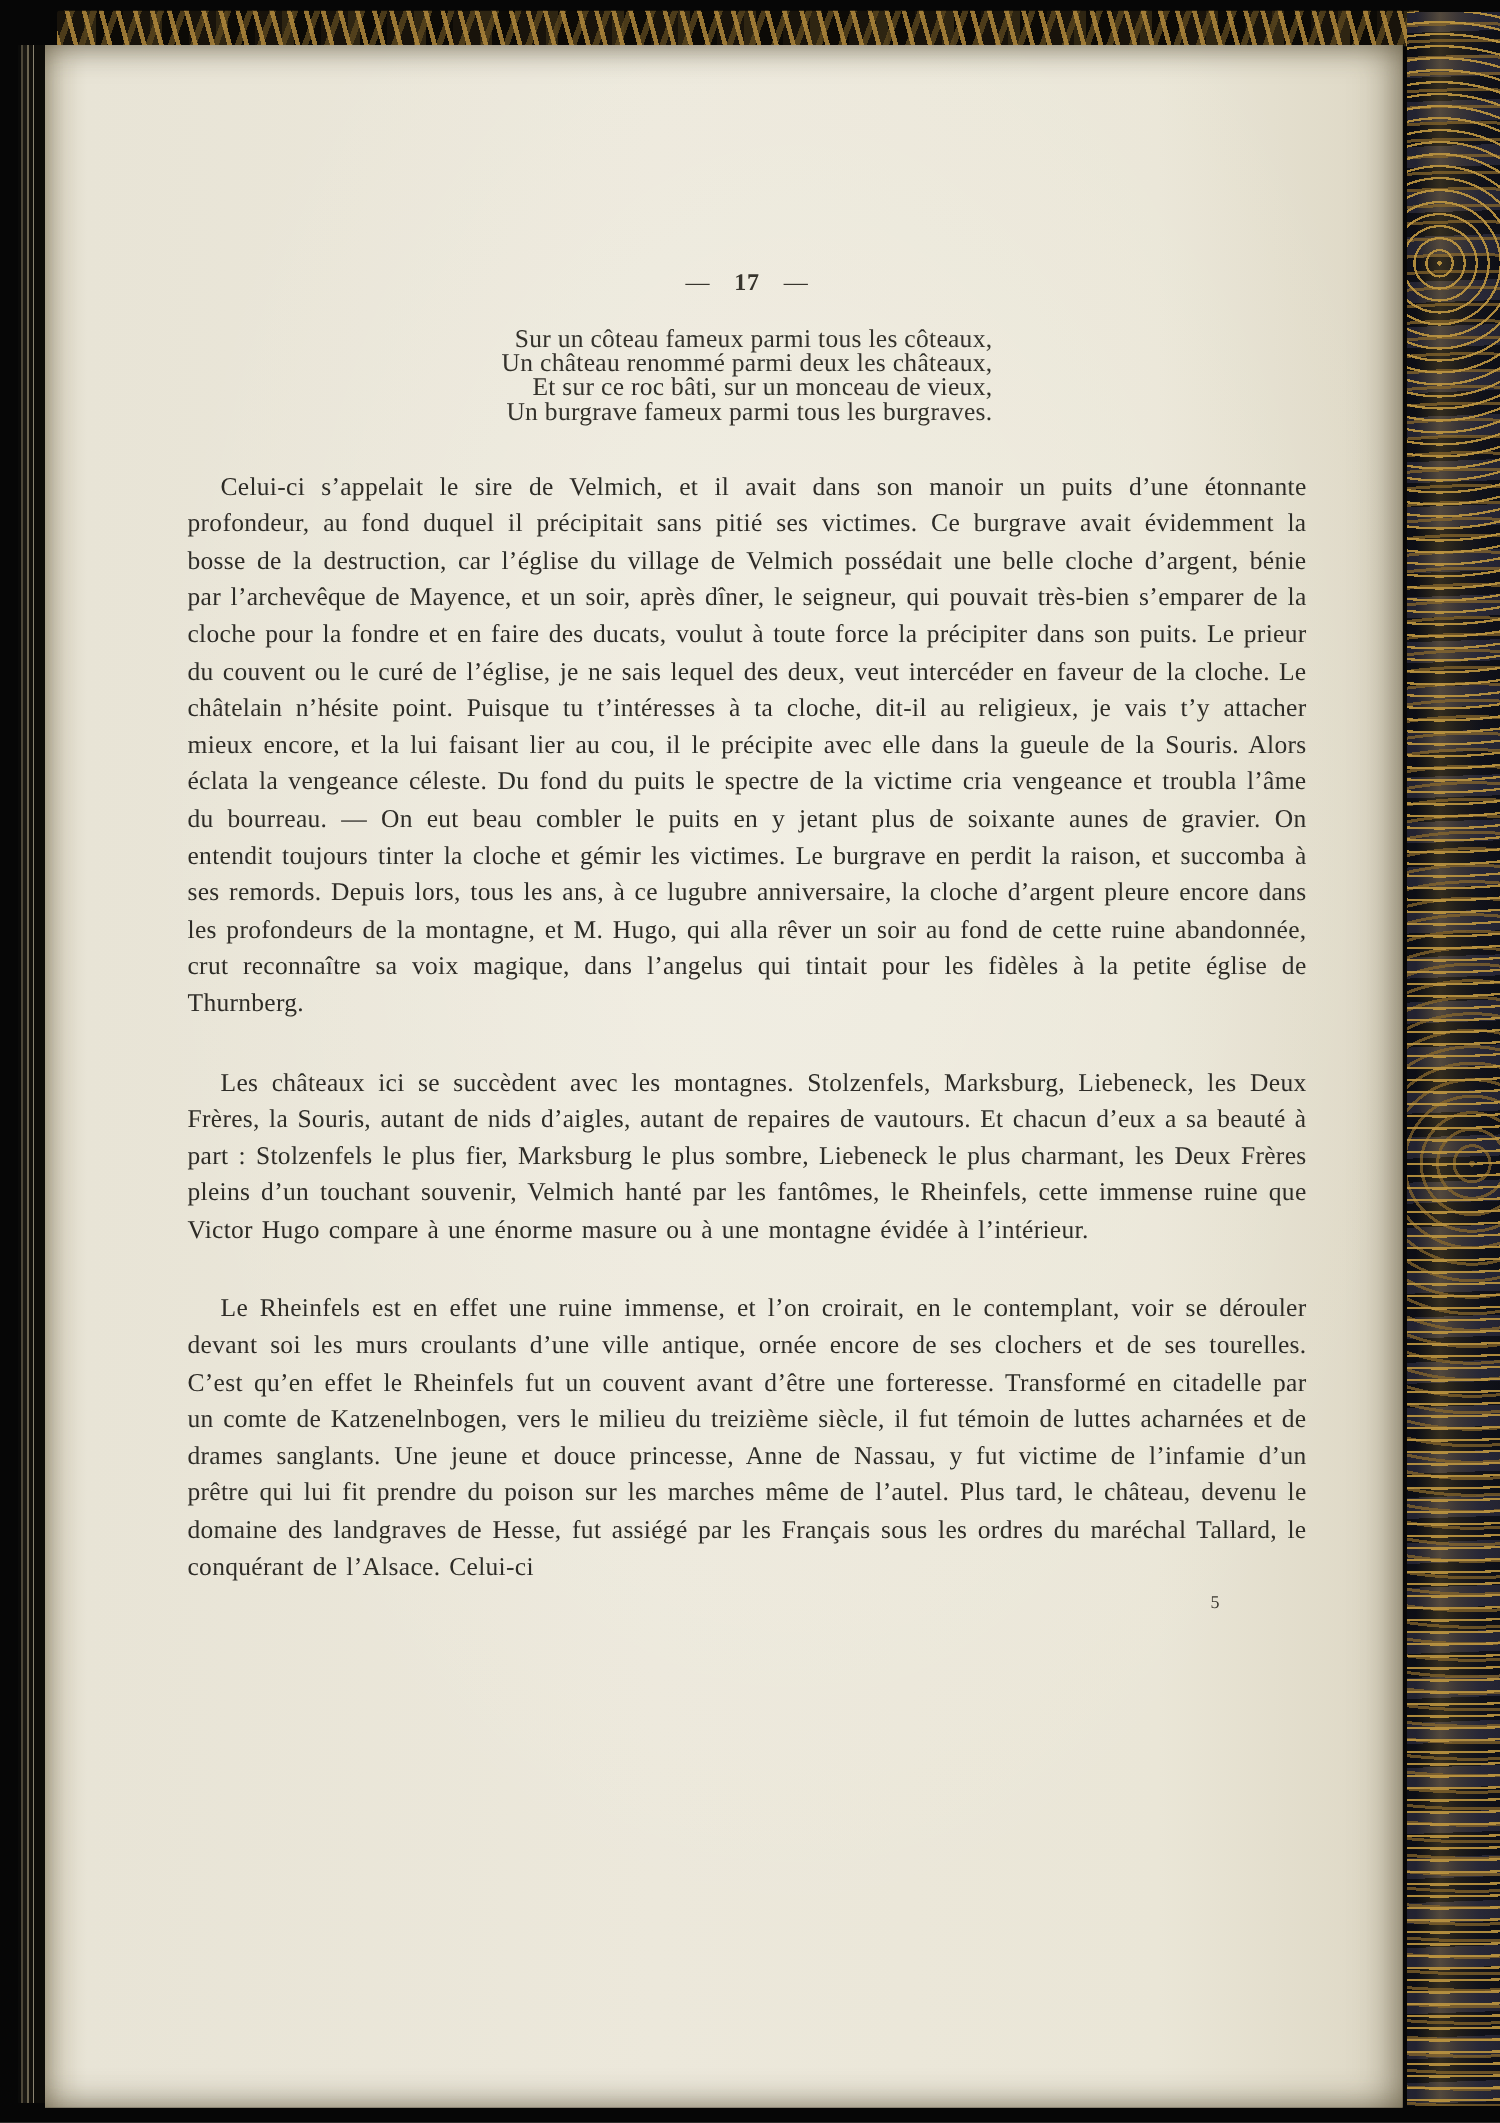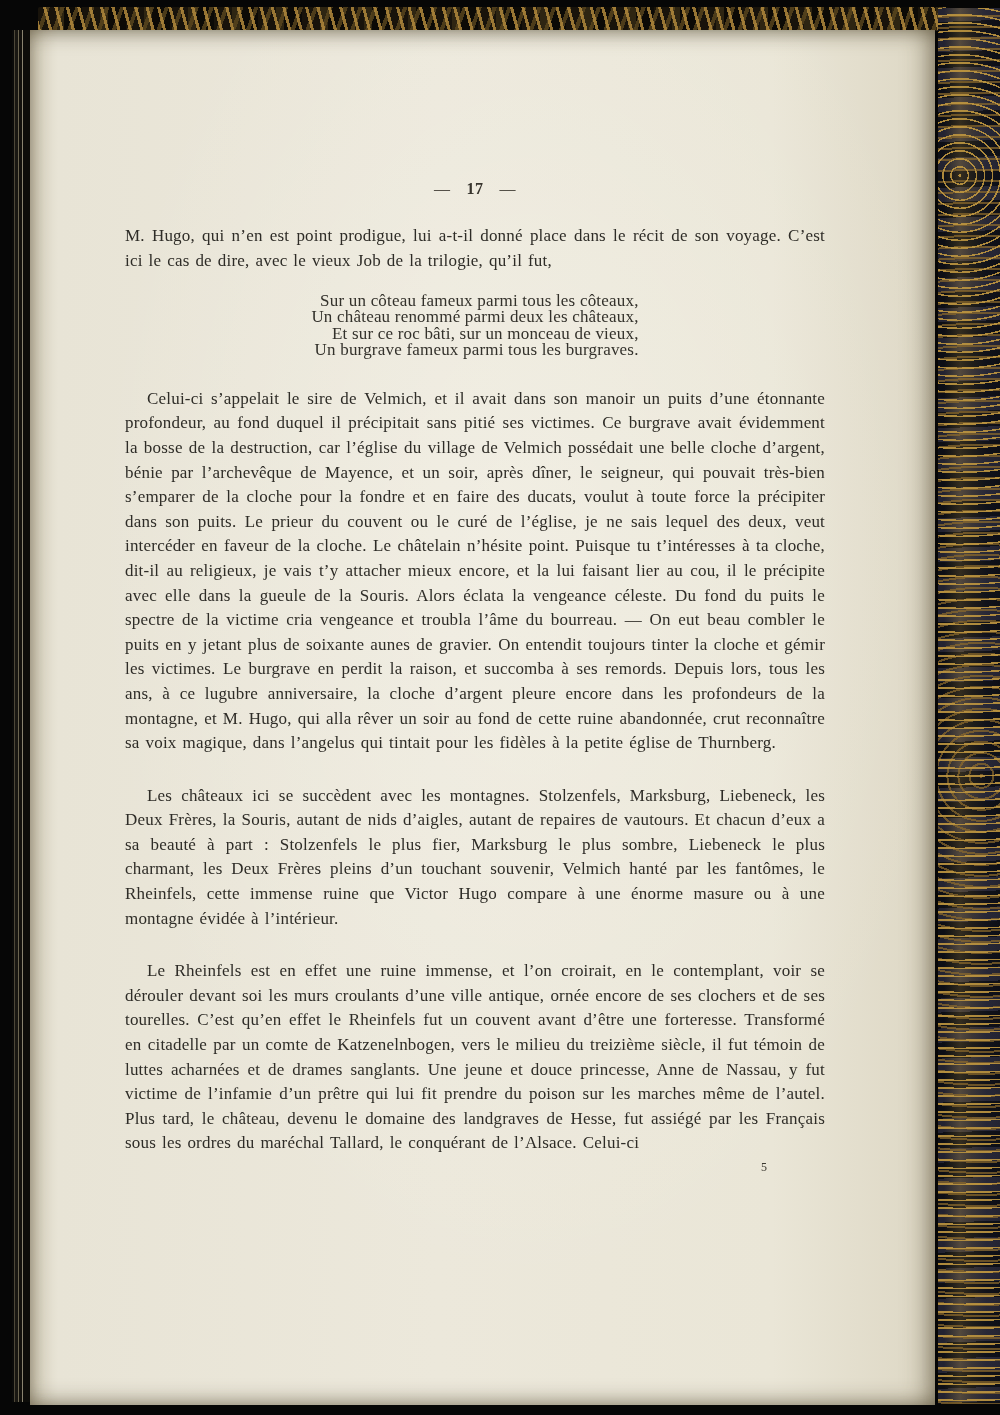--- a/index.html
+++ b/index.html
@@ -33,21 +33,21 @@
       radial-gradient(ellipse at 55% 38%, rgba(255,255,250,.28), transparent 62%),
       linear-gradient(90deg,#d6d0bd 0px,#e8e4d6 28px,#ece8db 45%,#eae6d7 82%,#ddd7c4 100%);
     background-color:#e9e5d7;
     box-shadow:
       inset -16px 0 26px -10px rgba(70,58,32,.55),
       inset 10px 0 18px -8px rgba(90,80,55,.45),
       inset 0 14px 20px -12px rgba(90,80,55,.5),
       inset 0 -14px 22px -12px rgba(90,80,55,.45);
   }
   .page-inner{
-    padding:150px 110px 0 95px;
+    padding:150px 64px 0 95px;
     color:#2e2c27;
   }
   .pageno{
     text-align:center;
     font-size:16px;
     color:#38352e;
     letter-spacing:.5px;
   }
   .pageno .num{margin:0 16px;font-weight:bold;}
   .para{
@@ -98,21 +98,20 @@
   <div class="top-edge"></div>
   <div class="left-edges"></div>
 
   <div class="page">
     <div class="page-inner">
 
       <div class="pageno">
         <span>—</span><span class="num">17</span><span>—</span>
       </div>
 
-      <p class="para first">M. Hugo, qui n’en est point prodigue, lui a-t-il donné place dans le récit de son voyage. C’est ici le cas de dire, avec le vieux Job de la trilogie, qu’il fut,</p>
 
       <div class="verse">
         <div class="verse-inner">
           <div>Sur un côteau fameux parmi tous les côteaux,</div>
           <div>Un château renommé parmi deux les châteaux,</div>
           <div>Et sur ce roc bâti, sur un monceau de vieux,</div>
           <div>Un burgrave fameux parmi tous les burgraves.</div>
         </div>
       </div>
 

